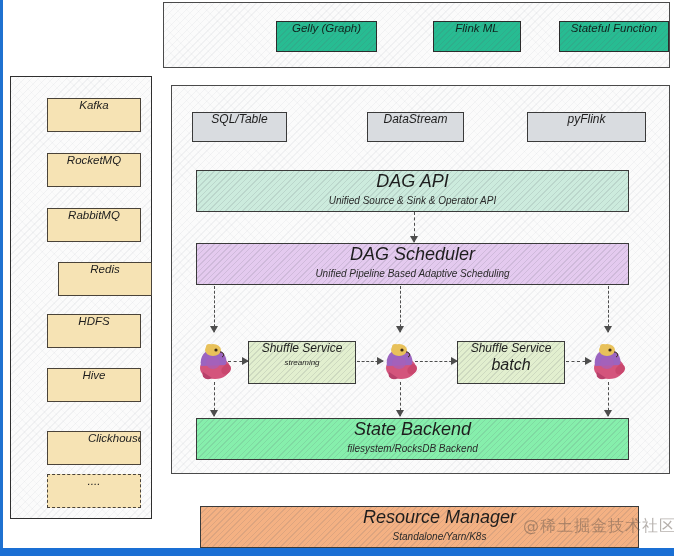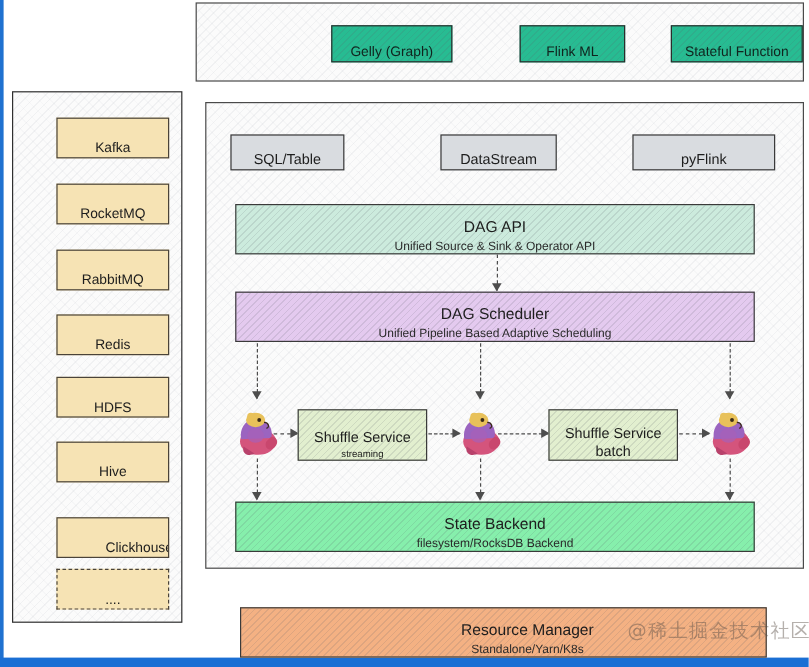--- a/index.html
+++ b/index.html
@@ -27,24 +27,25 @@
     background-image:
       repeating-linear-gradient(135deg, rgba(90,95,105,0.15) 0px, rgba(90,95,105,0.15) 1px, rgba(255,255,255,0) 1px, rgba(255,255,255,0) 4px);
   }
   .box {
     position: absolute;
     box-sizing: border-box;
     border: 1px solid #3b3b3b;
     display: flex;
     flex-direction: column;
     align-items: center;
-    justify-content: flex-end;
+    justify-content: flex-start;
     text-align: center;
     color: #1d1d1d;
     overflow: hidden;
+    font-style: italic;
   }
   .box .ttl { position: relative; z-index: 2; line-height: 1.15; }
   .box .sub { position: relative; z-index: 2; line-height: 1.15; }
 
   
   #frame-left-border {
     position: absolute; left: 0; top: 0; width: 3px; height: 549px;
     background: #1f71d0;
   }
   #frame-bottom-border {
@@ -106,32 +107,32 @@
     left: 196px; top: 418px; width: 433px; height: 42px;
     background-color: #86efac;
     border-color: #3a3a3a;
   }
   #resource-manager {
     left: 200px; top: 506px; width: 439px; height: 42px;
     background-color: #f4b183;
     border-color: #3a3a3a;
     padding-left: 40px;
   }
-  .bigbox .ttl { font-size: 13px; margin-top: 12px; }
+  .bigbox .ttl { font-size: 18px; }
   .bigbox .sub { font-size: 10px; margin-top: 3px; color: #2a2a2a; }
 
   .shuffle-box {
     top: 341px; width: 108px; height: 43px;
     background-color: #e2efcf;
     border-color: #3a3a3a;
   }
   .shuffle-box .ttl { font-size: 12px; }
   .shuffle-box .sub { font-size: 8px; margin-top: 2px; }
   .shuffle-box.two-line .ttl { font-size: 12px; }
-  .shuffle-box.two-line .ttl2 { font-size: 12px; position: relative; z-index: 2; }
+  .shuffle-box.two-line .ttl2 { font-size: 16px; position: relative; z-index: 2; }
 
   
   .squirrel { position: absolute; top: 338px; width: 38px; height: 44px; }
 
   
   .arrow-v, .arrow-h {
     position: absolute;
     pointer-events: none;
   }
   .arrow-v::before {
@@ -193,21 +194,21 @@
 <div id="sidebar" class="paper">
   <div class="box src-box" style="top:21px;">
     <span class="ttl">Kafka</span>
   </div>
   <div class="box src-box" style="top:76px;">
     <span class="ttl">RocketMQ</span>
   </div>
   <div class="box src-box" style="top:131px;">
     <span class="ttl">RabbitMQ</span>
   </div>
-  <div class="box src-box" style="top:185px;">
+  <div class="box src-box" style="top:185px;margin-left:11px;">
     <span class="ttl">Redis</span>
   </div>
   <div class="box src-box" style="top:237px;">
     <span class="ttl">HDFS</span>
   </div>
   <div class="box src-box" style="top:291px;">
     <span class="ttl">Hive</span>
   </div>
   <div class="box src-box" style="top:354px;padding-left:44px;">
     <span class="ttl">Clickhouse</span>

